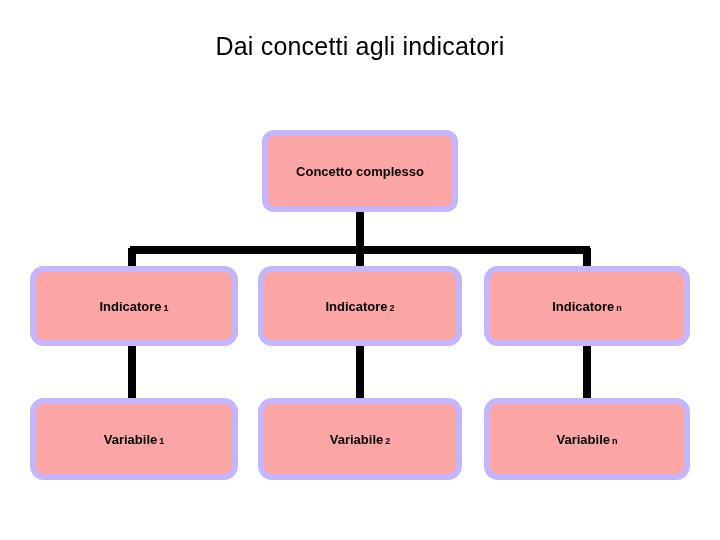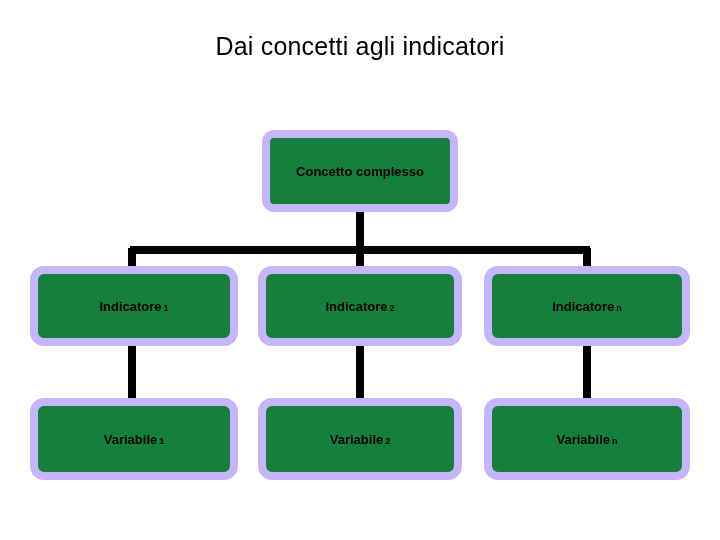--- a/index.html
+++ b/index.html
@@ -32,22 +32,22 @@
   .connectors {
     position: absolute;
     left: 0;
     top: 0;
     width: 720px;
     height: 540px;
   }
   .node {
     position: absolute;
     box-sizing: border-box;
-    background: #15803d;
-    border: 8px solid #c4b5fd;
+    background: #fca5a5;
+    border: 6px solid #c4b5fd;
     border-radius: 14px;
     display: flex;
     align-items: center;
     justify-content: center;
     color: #000000;
     font-weight: bold;
     font-size: 13px;
     font-family: "Liberation Sans", sans-serif;
     text-align: center;
   }

